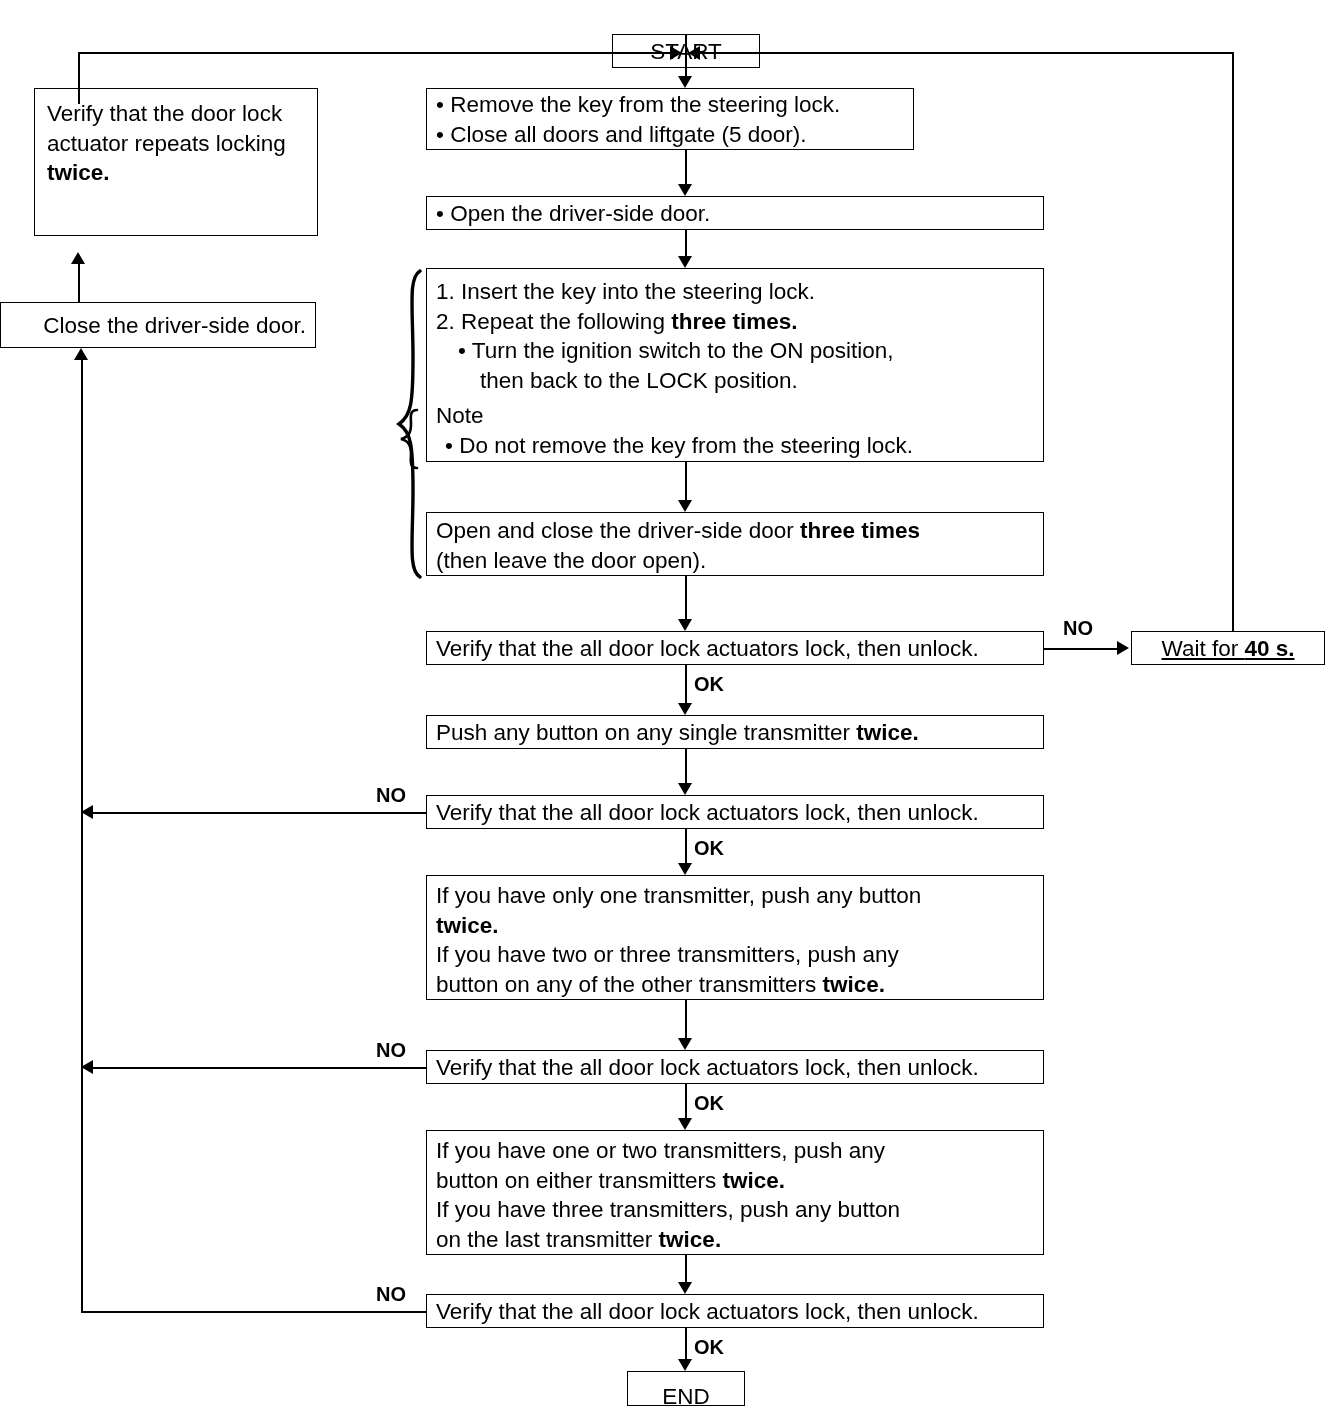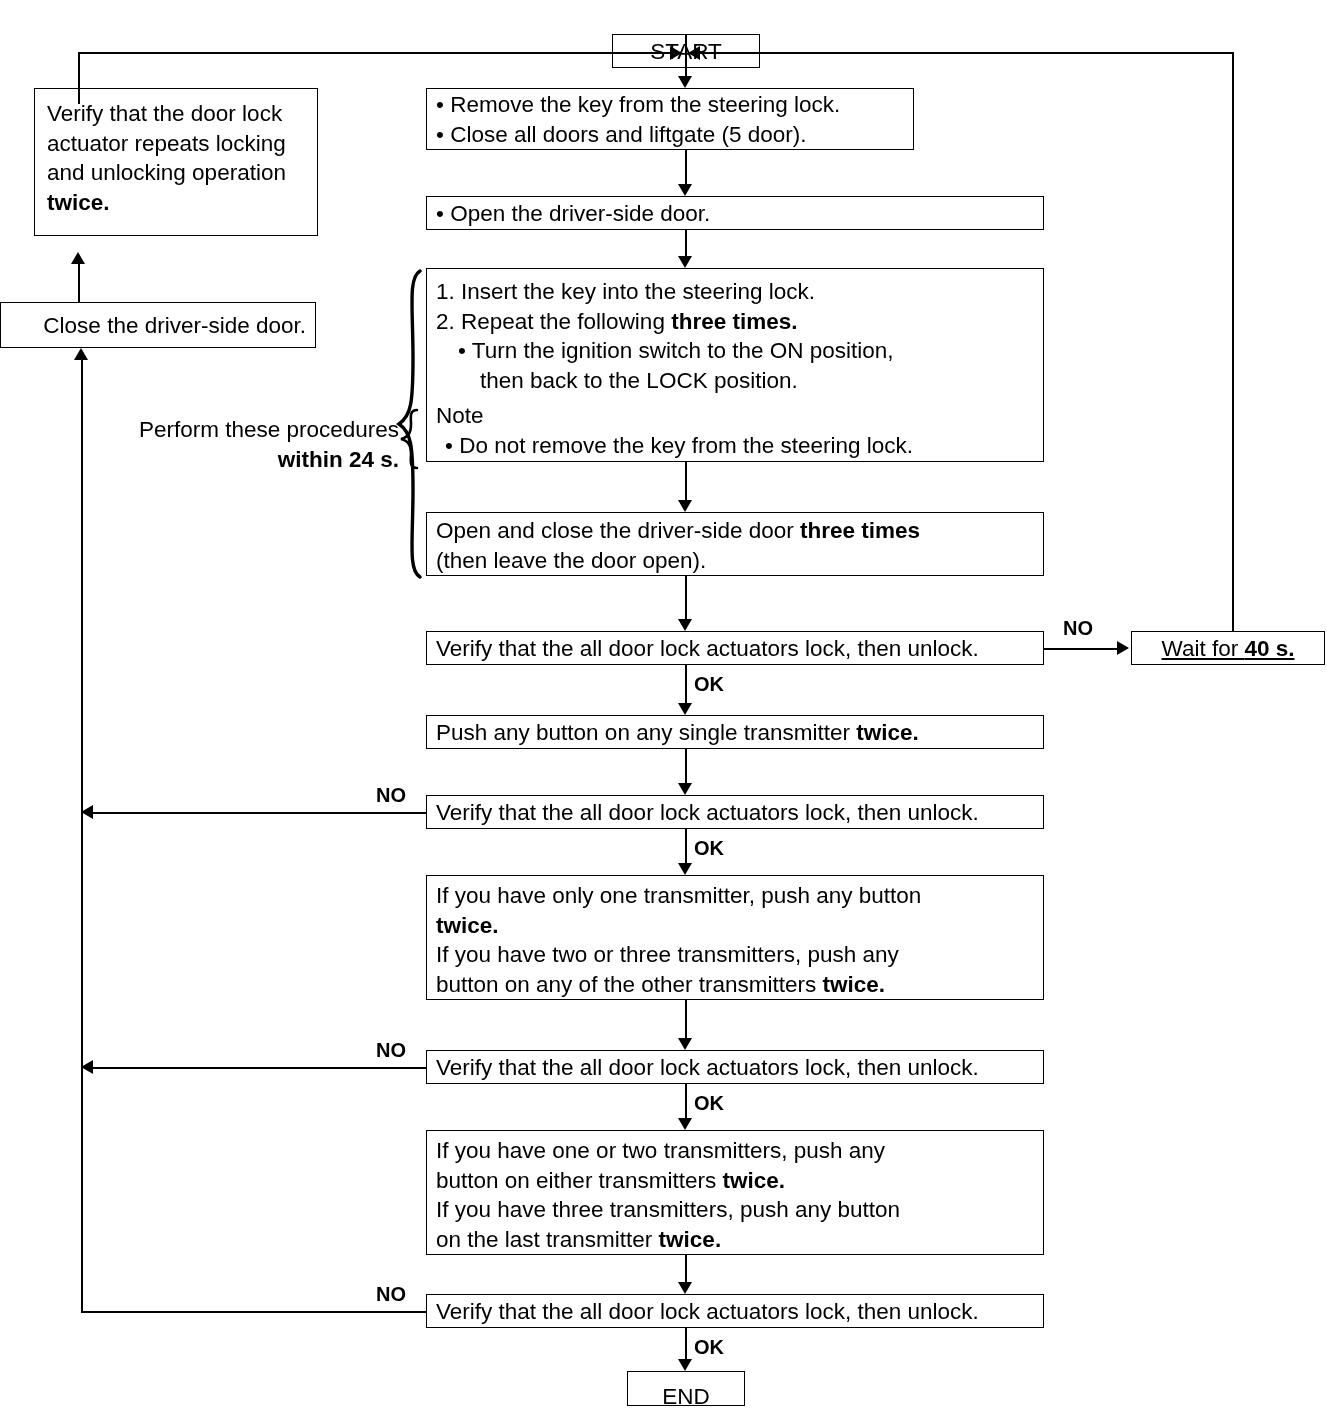--- a/index.html
+++ b/index.html
@@ -130,35 +130,30 @@
   </div>
 
   <div class="box center" style="left:627px;top:1371px;width:118px;height:35px;">
     <div class="inner" style="padding-top:2px;margin-top:8px;">END</div>
   </div>
 
   <div class="box" style="left:4px;top:88px;width:284px;height:148px;margin-left:30px;">
     <div class="inner" style="padding-top:10px;padding-left:12px;">
       <div>Verify that the door lock</div>
       <div>actuator repeats locking</div>
-      <div>and unlocking operation</div>
       <div class="b">twice.</div>
     </div>
   </div>
 
   <div class="box" style="left:0px;top:302px;width:316px;height:46px;">
     <div class="inner" style="padding-top:8px;padding-left:12px;text-align:right;">
       <div>Close the driver-side door.</div>
     </div>
   </div>
 
-  <div class="note" style="left:99px;top:415px;width:300px;text-align:right;">
-    <div>Perform these procedures</div>
-    <div class="b">within 24 s.</div>
-  </div>
 
   <div class="brace" style="left:397px;top:408px;">
     <svg width="26" height="62" viewBox="0 0 26 62" fill="none" stroke="#000" stroke-width="2.6" stroke-linecap="round">
       <path d="M20 2 C12 2, 14 10, 14 16 C14 24, 12 29, 4 31 C12 33, 14 38, 14 46 C14 52, 12 60, 20 60"></path>
     </svg>
   </div>
 
   <div class="brace" style="left:396px;top:268px;">
     <svg width="30" height="312" viewBox="0 0 30 312" fill="none" stroke="#000" stroke-width="3.4" stroke-linecap="round">
       <path d="M24 3 C12 10, 17 40, 17 90 C17 135, 15 148, 3 156 C15 164, 17 177, 17 222 C17 272, 12 302, 24 309"></path>

